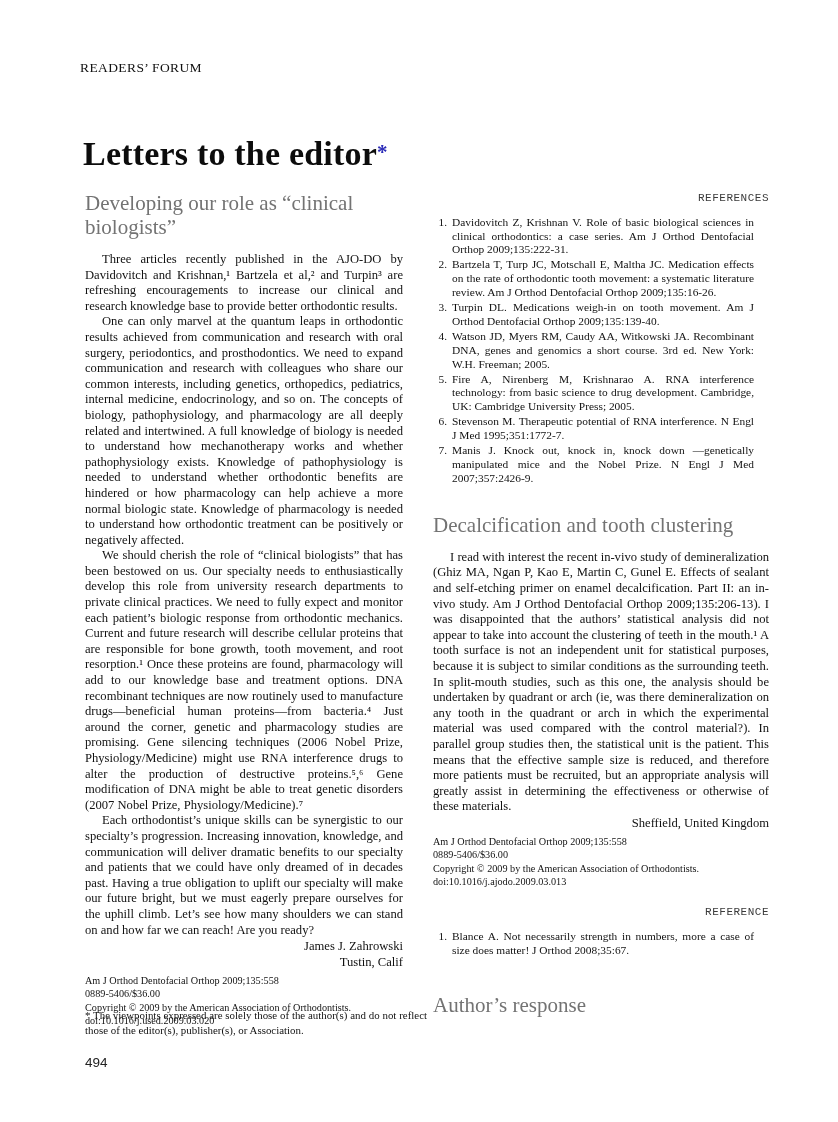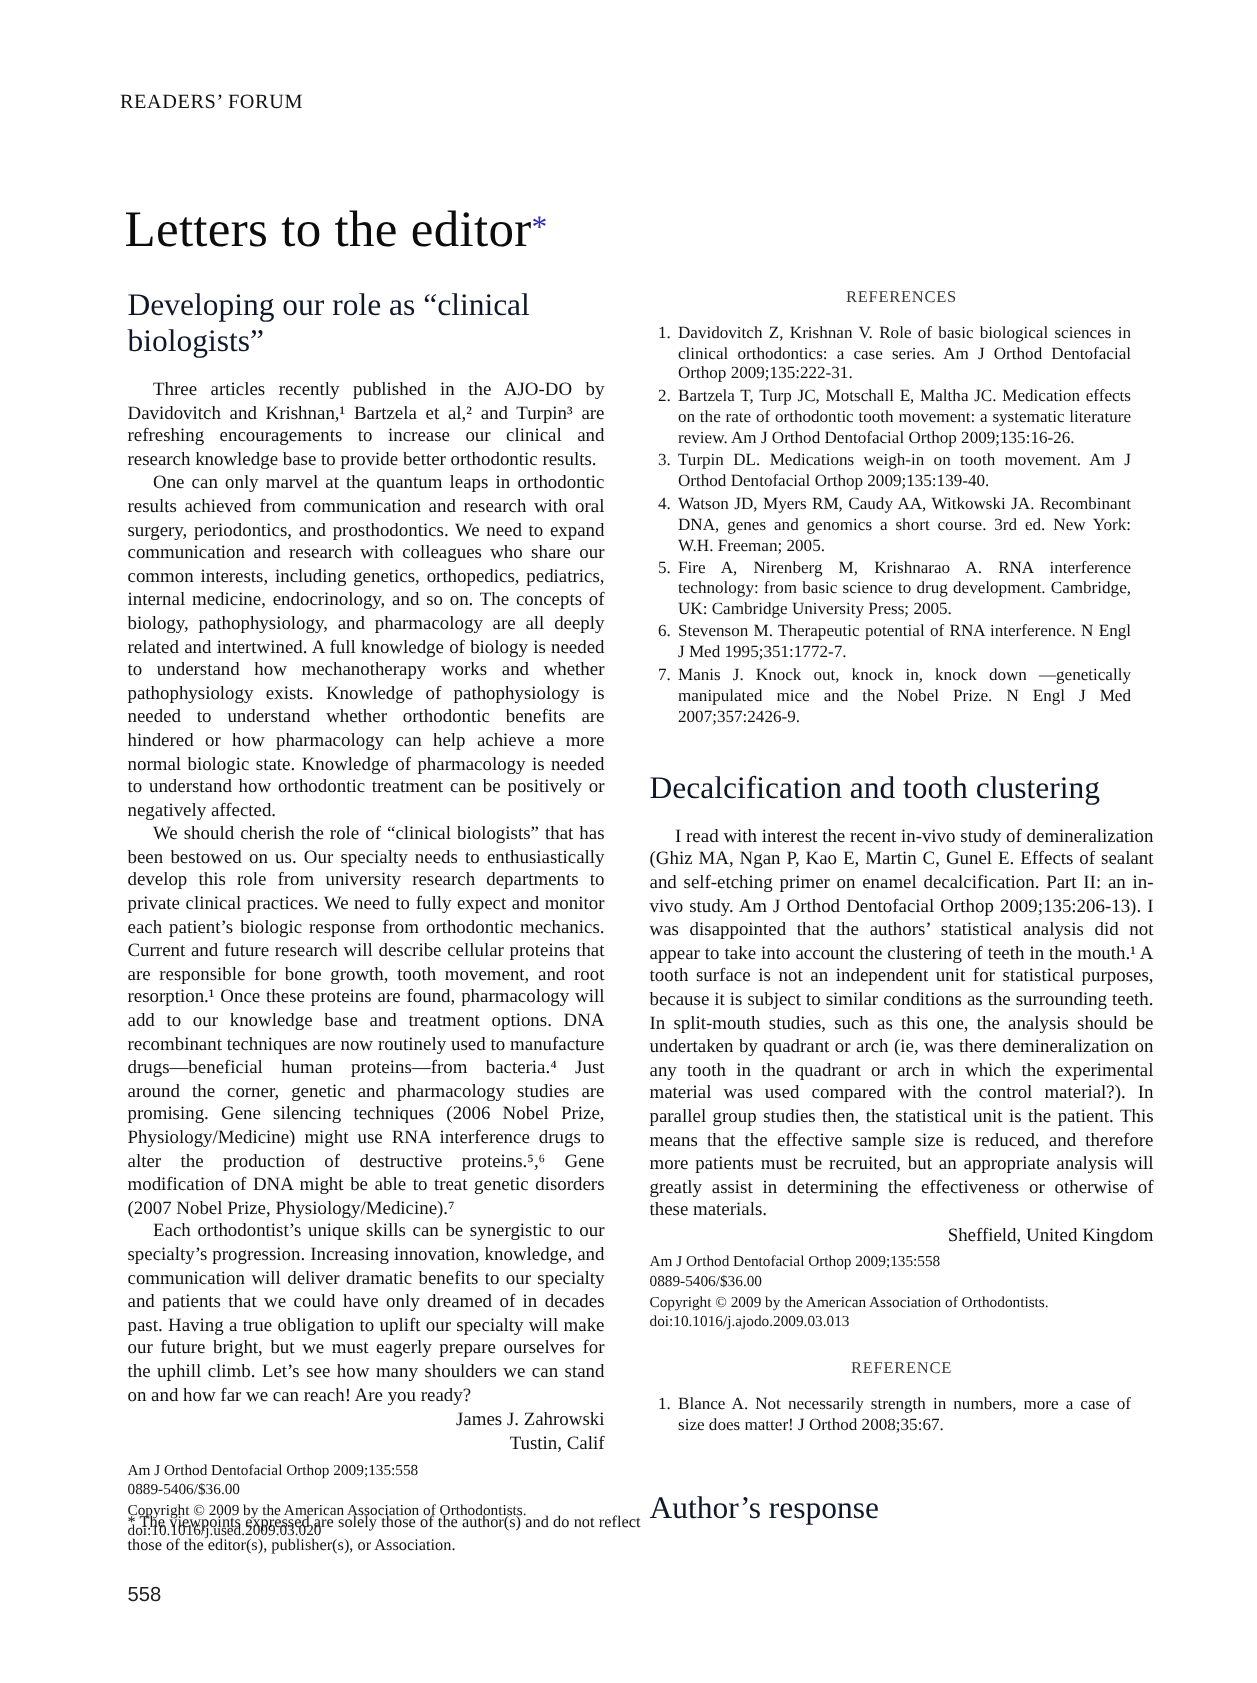--- a/index.html
+++ b/index.html
@@ -16,21 +16,21 @@
     position: absolute;
     left: 80px; top: 60px;
     font-size: 13.5px;
     letter-spacing: 0.4px;
     color: #111111;
   }
   .doc-title {
     position: absolute;
     left: 83px; top: 112px;
     font-size: 34px;
-    font-weight: 400;
+    font-weight: 700;
     letter-spacing: 0.2px;
     color: #0c0c0c;
   }
   .doc-title sup {
     font-size: 21px;
     color: #2b2bb8;
     vertical-align: 6px;
   }
   .col {
     position: absolute;
@@ -41,33 +41,33 @@
   }
   .col-left  { left: 85px;  width: 318px; }
   .col-right { left: 433px; width: 336px; }
   h2.letter-heading {
     font-family: "Liberation Serif", serif;
     font-weight: 400;
     font-size: 21px;
     line-height: 24px;
     margin: 0 0 13px 0;
     text-align: left;
-    color: #0f172a;
+    color: #737373;
   }
   p.body-para {
     margin: 0;
     text-indent: 17px;
   }
   .ref-heading {
-    font-family: Liberation Serif, serif;
+    font-family: Liberation Mono, monospace;
     font-size: 11px;
     letter-spacing: 0.5px;
     color: #3a3a3a;
     margin: 0 0 9px 0;
-    text-align: center;
+    text-align: right;
   }
   ol.ref-list {
     margin: 0;
     padding: 0 0 0 17px;
     font-size: 11.4px;
     line-height: 13.9px;
   }
   ol.ref-list li {
     margin: 0 15px 1px 0;
     padding-left: 2px;
@@ -158,15 +158,15 @@
     <div class="ref-heading">REFERENCE</div>
     <ol class="ref-list">
       <li>Blance A. Not necessarily strength in numbers, more a case of size does matter! J Orthod 2008;35:67.</li>
     </ol>
 
     <div class="spacer-30"></div>
     <h2 class="letter-heading">Author’s response</h2>
   </div>
 
   <div class="footnote">* The viewpoints expressed are solely those of the author(s) and do not reflect those of the editor(s), publisher(s), or Association.</div>
-  <div class="page-number">558</div>
+  <div class="page-number">494</div>
 
 </div>
 
 </body></html>

